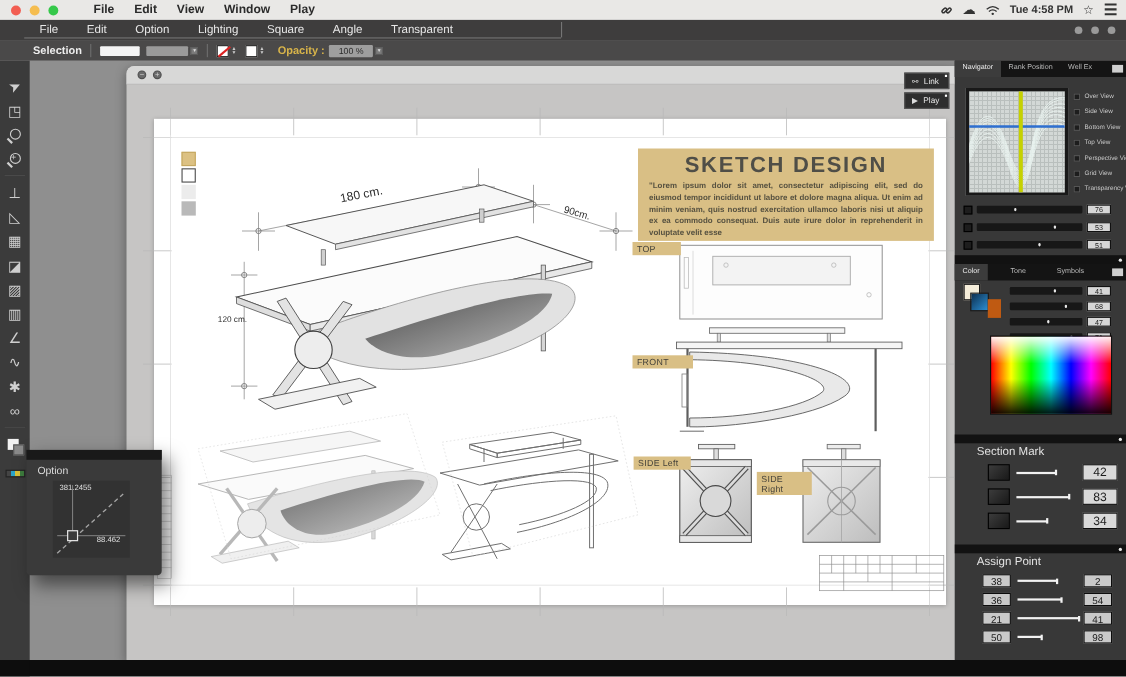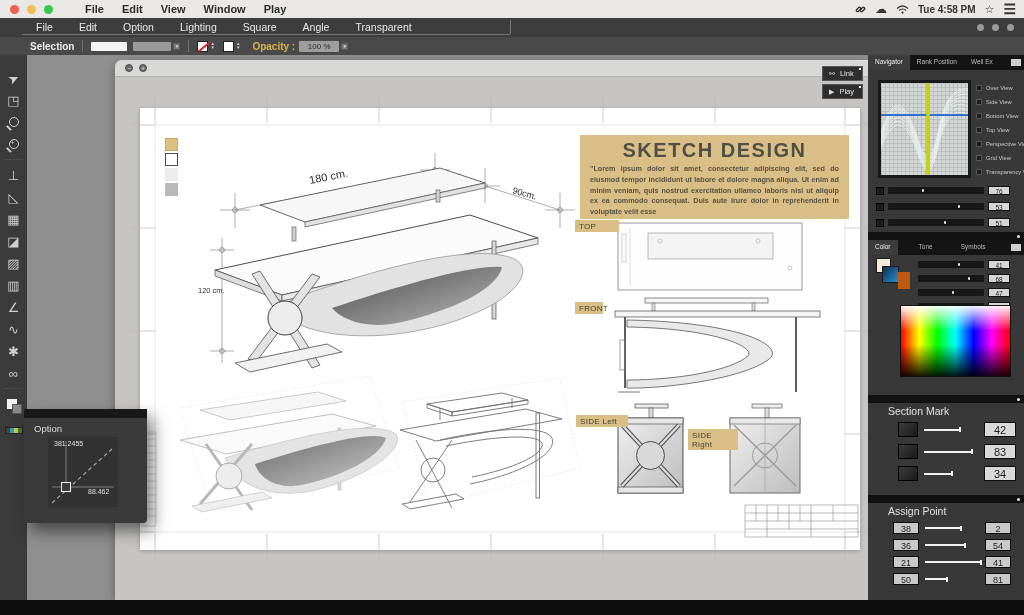--- a/index.html
+++ b/index.html
@@ -497,21 +497,21 @@
             <line x1="3" y1="408" x2="16" y2="408"></line>
         </g>
       </svg>
 
       <div id="textblock">
         <h1>SKETCH DESIGN</h1>
         <p>"Lorem ipsum dolor sit amet, consectetur adipiscing elit, sed do eiusmod tempor incididunt ut labore et dolore magna aliqua. Ut enim ad minim veniam, quis nostrud exercitation ullamco laboris nisi ut aliquip ex ea commodo consequat. Duis aute irure dolor in reprehenderit in voluptate velit esse</p>
       </div>
 
       <div class="pg-label" style="left:435px;top:112px;width:44px">TOP</div>
-      <div class="pg-label" style="left:435px;top:194px;width:28px">FRONT</div>
+      <div class="pg-label" style="left:435px;top:215px;width:55px">FRONT</div>
       <div class="pg-label" style="left:436px;top:307px;width:52px">SIDE  Left</div>
       <div class="pg-label" style="left:548px;top:321px;width:50px">SIDE Right</div>
     </div>
 
   </div>
 
   <div class="cbtn" style="left:707px;top:6px">
     <span class="ic">⚯</span>
     <span>Link</span>
   </div>
@@ -690,21 +690,21 @@
     <span style="width:6px"></span>
       <span class="ap-line" style="width:56px"></span>
     <span style="width:4px"></span>
     <span class="ap-val">41</span>
   </div>
   <div class="mark-row" style="left:25px;top:518px">
     <span class="ap-val">50</span>
     <span style="width:6px"></span>
       <span class="ap-line" style="width:22px"></span>
     <span style="width:38px"></span>
-    <span class="ap-val">81</span>
+    <span class="ap-val">98</span>
   </div>
 </div>
 
 <div id="optionpopup" class="abs">
   <div class="head"></div>
   <div class="title">Option</div>
   <div class="box">
     <svg width="70" height="70" viewBox="0 0 70 70">
       <line x1="18" y1="4" x2="18" y2="50" stroke="#8f8f8f" stroke-width="0.8"></line>
       <line x1="4" y1="50" x2="66" y2="50" stroke="#8f8f8f" stroke-width="0.8"></line>

